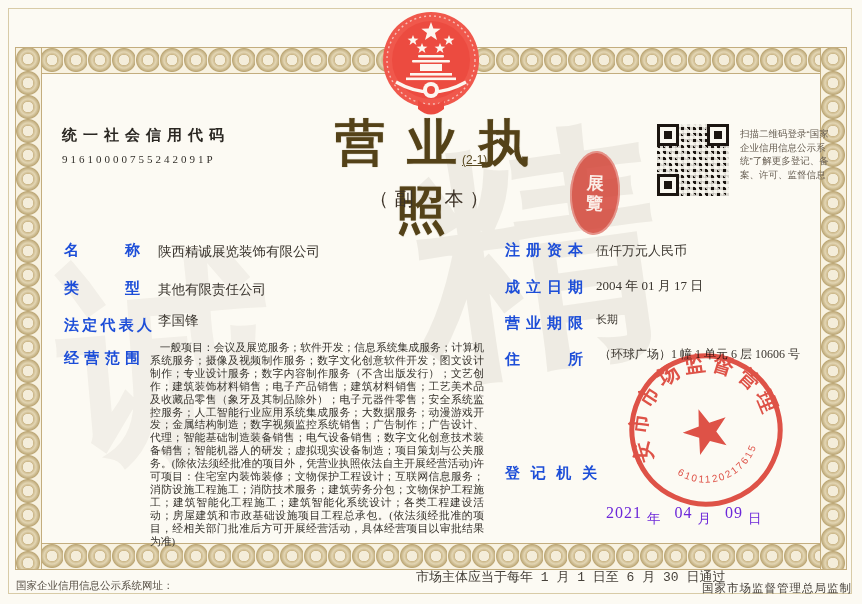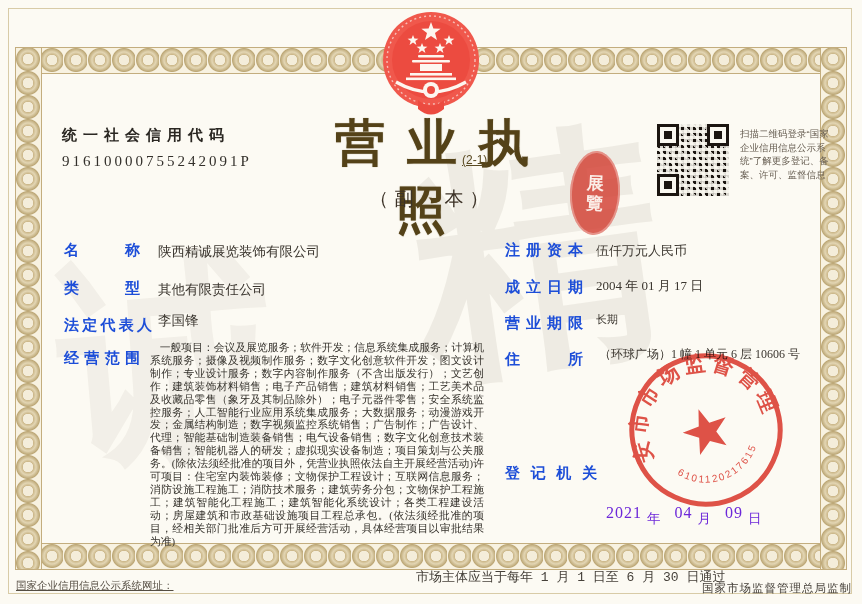--- a/index.html
+++ b/index.html
@@ -32,21 +32,21 @@
   .wm{position:absolute;z-index:0;font-family:"Liberation Serif",serif;font-weight:bold;
     color:rgba(125,115,100,0.11);pointer-events:none;line-height:1;}
   .wm1{left:410px;top:130px;font-size:250px;transform:rotate(-8deg);}
   .wm2{left:60px;top:250px;font-size:220px;transform:rotate(-5deg);color:rgba(125,115,100,0.08);}
 
   
   .emblem{position:absolute;left:366px;top:8px;width:130px;height:112px;z-index:3;}
 
   
   .credit-label{left:62px;top:126px;font-size:15px;font-weight:bold;letter-spacing:6px;color:#2a2722;}
-  .credit-value{left:62px;top:153px;font-size:15px;letter-spacing:3px;color:#33302b;}
+  .credit-value{left:62px;top:153px;font-size:11px;letter-spacing:3px;color:#33302b;}
   .license-title{left:282px;top:110px;width:300px;text-align:center;font-size:50px;font-weight:bold;
     letter-spacing:22px;text-indent:22px;color:#544218;z-index:2;
     text-shadow:0 0 1px rgba(84,66,24,.55);}
   .copy-index{left:462px;top:153px;font-size:12px;color:#5a4a22;z-index:2;text-decoration:underline;}
   .copy-type{left:282px;top:186px;width:300px;text-align:center;font-size:19px;letter-spacing:6px;color:#3c3227;z-index:2;}
 
   .dup-stamp{left:570px;top:151px;width:50px;height:84px;border-radius:50%;
     background:rgba(210,62,50,0.82);z-index:2;transform:rotate(3deg);
     display:flex;flex-direction:column;align-items:center;justify-content:center;gap:3px;
     box-shadow:inset 0 0 0 2px rgba(255,240,235,.35);}
@@ -77,21 +77,21 @@
   .seal{position:absolute;left:626px;top:350px;width:160px;height:160px;z-index:4;
     transform:rotate(-20deg);opacity:.88;mix-blend-mode:multiply;}
 
   .issue-date{left:606px;top:504px;z-index:5;display:flex;align-items:flex-start;color:#6d28d9;}
   .issue-date .num{font-family:"Liberation Serif",serif;font-size:16px;letter-spacing:1px;}
   .issue-date .unit{font-size:13.5px;position:relative;top:6px;margin:0 14px 0 5px;}
   .issue-date .unit:last-child{margin-right:0;}
 
   
   .footer-left{left:16px;top:579px;z-index:2;display:flex;align-items:baseline;color:#554d42;}
-  .footer-left .lbl{font-size:10.5px;text-decoration:underline;}
+  .footer-left .lbl{font-size:10.5px;}
   .footer-left .url{font-size:13.5px;font-weight:bold;color:#2e2a24;letter-spacing:.3px;}
   .footer-center{left:416px;top:571px;z-index:2;font-size:13px;line-height:14.5px;color:#46413a;font-family:Liberation Mono, monospace;}
   .footer-right{left:702px;top:581px;z-index:2;font-size:11.5px;color:#46413a;letter-spacing:1px;}
 </style>
 </head>
 <body>
 
 <div class="wm wm1">精</div>
 <div class="wm wm2">诚</div>
 

